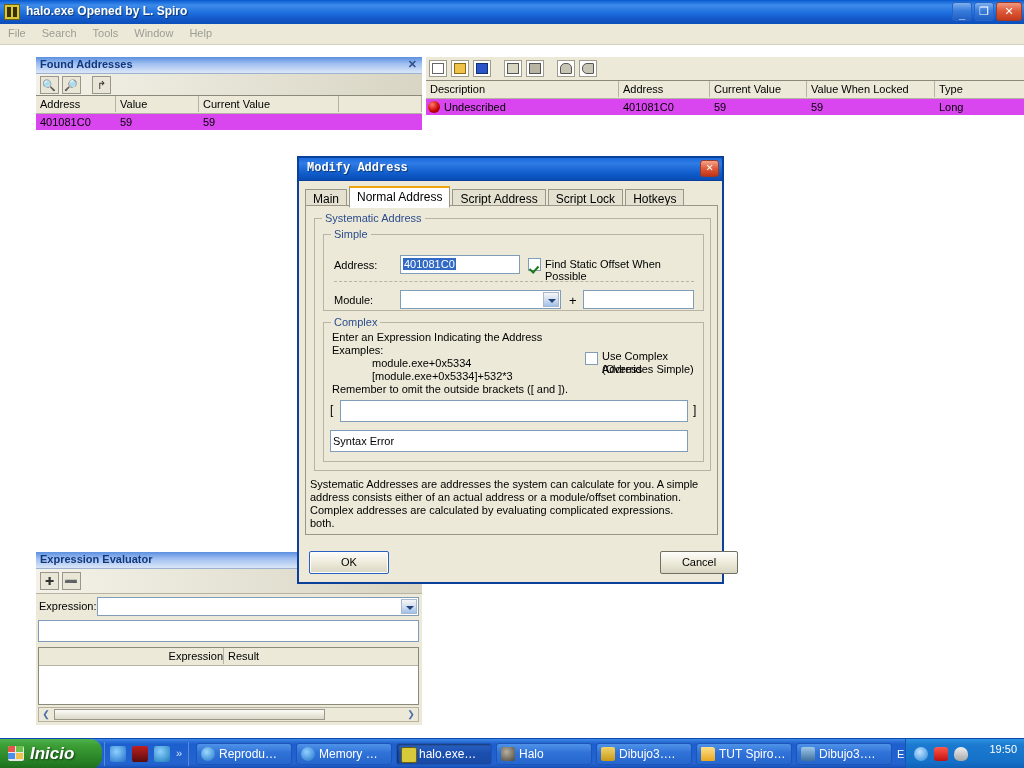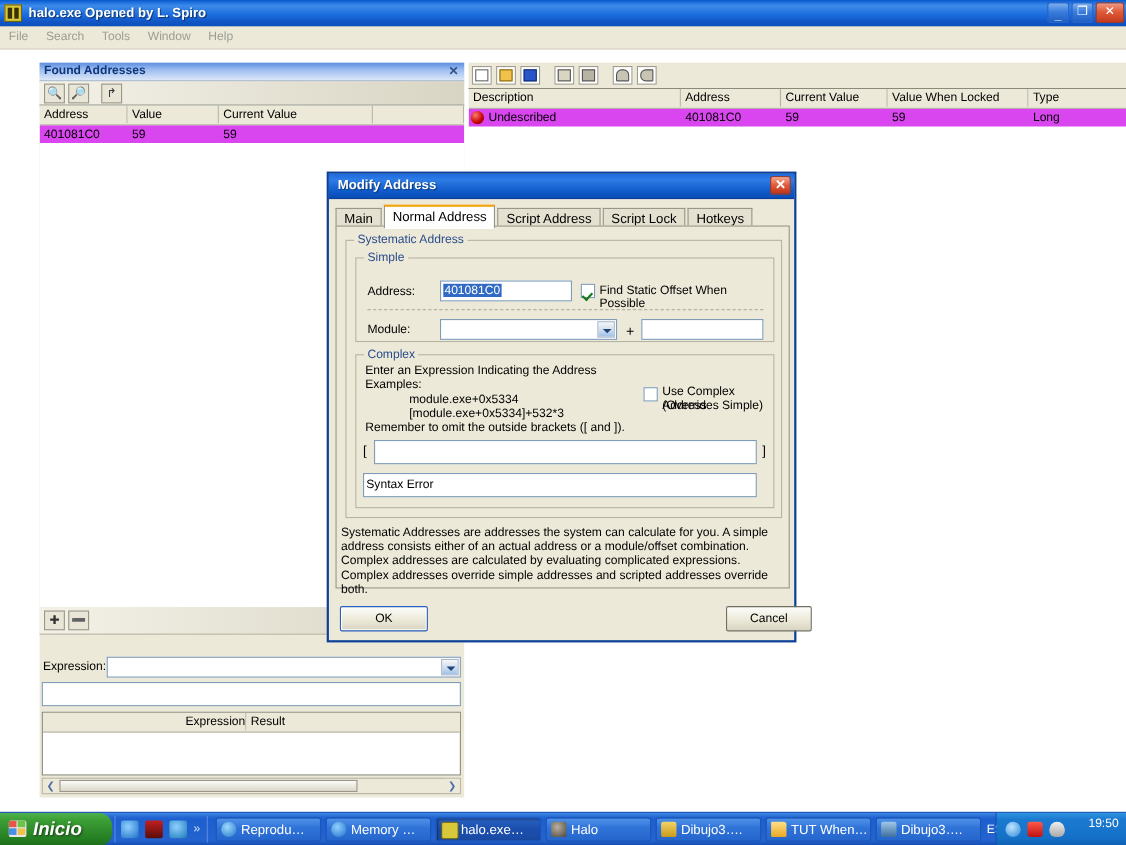--- a/index.html
+++ b/index.html
@@ -125,21 +125,21 @@
   .ibtn .sq{position:absolute;left:2px;top:2px;width:12px;height:11px;box-sizing:border-box;}
 
   
   .dlg{
     position:absolute;left:297px;top:156px;width:427px;height:428px;
     background:#ece9d8;border:2px solid #0a3f9a;box-sizing:border-box;
   }
   .dlg-title{
     height:22px;
     background:linear-gradient(to bottom,#1b6bdd 0%,#2f7ce6 25%,#0f5ccb 70%,#0a4cb5 100%);
-    position:relative;border-bottom:1px solid #0a3f9a;
+    position:relative;border-bottom:1px solid #0a3f9a;font-family:Liberation Mono, monospace;
   }
   .dlg-title .t{position:absolute;left:8px;top:3px;color:#fff;font-weight:bold;font-size:12px;text-shadow:1px 1px 1px rgba(0,0,0,.45);}
   .dlg-close{
     position:absolute;right:3px;top:2px;width:19px;height:17px;border:1px solid #9d3b2a;border-radius:3px;
     background:linear-gradient(to bottom,#f3a58c,#e05b3a 50%,#bf3317);
     color:#fff;text-align:center;line-height:15px;font-size:12px;font-weight:bold;box-sizing:border-box;
   }
   .tabrow{position:absolute;left:6px;top:28px;height:20px;}
   .tab{
     float:left;height:19px;line-height:18px;padding:0 7px;border:1px solid #9a968a;
@@ -275,20 +275,23 @@
         </div>
         <div class="lv-row">
           <div class="cel" style="left:0;width:80px;">401081C0</div>
           <div class="cel" style="left:80px;width:83px;">59</div>
           <div class="cel" style="left:163px;width:140px;">59</div>
         </div>
       </div>
     </div>
 
     <div class="panel" style="left:0;top:495px;width:386px;height:173px;">
+      <div class="panel-head">
+        <div class="ph-title">Expression Evaluator</div>
+      </div>
       <div class="panel-tools" style="height:24px;">
         <div class="tbtn" style="left:4px;top:3px;">
           <span>✚</span>
         </div>
         <div class="tbtn" style="left:26px;top:3px;">
           <span>➖</span>
         </div>
       </div>
       <div class="ee-label" style="left:3px;top:48px;">Expression:</div>
       <div class="combo" style="left:61px;top:45px;width:322px;">
@@ -420,21 +423,20 @@
           <div class="tbox" style="left:6px;top:107px;width:358px;height:22px;">
             <span class="txt" style="top:4px;">Syntax Error</span>
           </div>
         </div>
       </div>
 
       <div class="note" style="left:4px;top:272px;width:405px;">
         <div>Systematic Addresses are addresses the system can calculate for you.  A simple</div>
         <div>address consists either of an actual address or a module/offset combination.</div>
         <div>Complex addresses are calculated by evaluating complicated expressions.</div>
-        <div>Complex addresses override simple addresses and scripted addresses override</div>
         <div>both.</div>
       </div>
     </div>
 
     <div class="dbtn focus" style="left:10px;top:393px;width:80px;">OK</div>
     <div class="dbtn" style="left:341px;top:393px;width:78px;margin-left:20px;">Cancel</div>
   </div>
 
   <div class="taskbar">
     <div class="startbtn">
@@ -471,21 +473,21 @@
     <div class="task" style="left:496px;width:96px;">
       <div class="ic" style="background:radial-gradient(circle at 40% 35%,#b8b0a0,#4a463c);"></div>
       <div class="lb">Halo</div>
     </div>
     <div class="task" style="left:596px;width:96px;">
       <div class="ic" style="background:linear-gradient(#f2d46a,#c89a18);"></div>
       <div class="lb">Dibujo3….</div>
     </div>
     <div class="task" style="left:696px;width:96px;">
       <div class="ic" style="background:linear-gradient(#ffe08a,#e8a820);border-radius:1px 3px 1px 1px;"></div>
-      <div class="lb">TUT When…</div>
+      <div class="lb">TUT Spiro…</div>
     </div>
     <div class="task" style="left:796px;width:96px;">
       <div class="ic" style="background:linear-gradient(#9fc8e8,#3f6f9f);"></div>
       <div class="lb">Dibujo3….</div>
     </div>
 
     <div class="lang" style="left:897px;">ES</div>
 
     <div class="tray">
       <div class="ti" style="left:8px;background:radial-gradient(circle at 40% 35%,#bfe4ff,#2a86d8);border-radius:50%;"></div>

